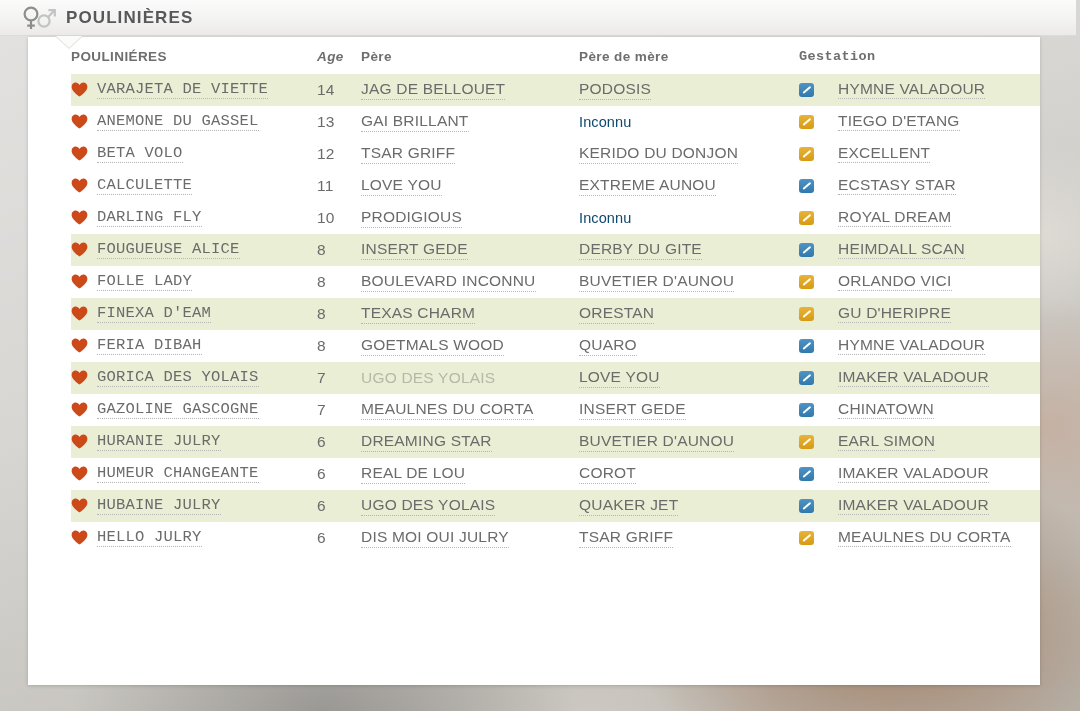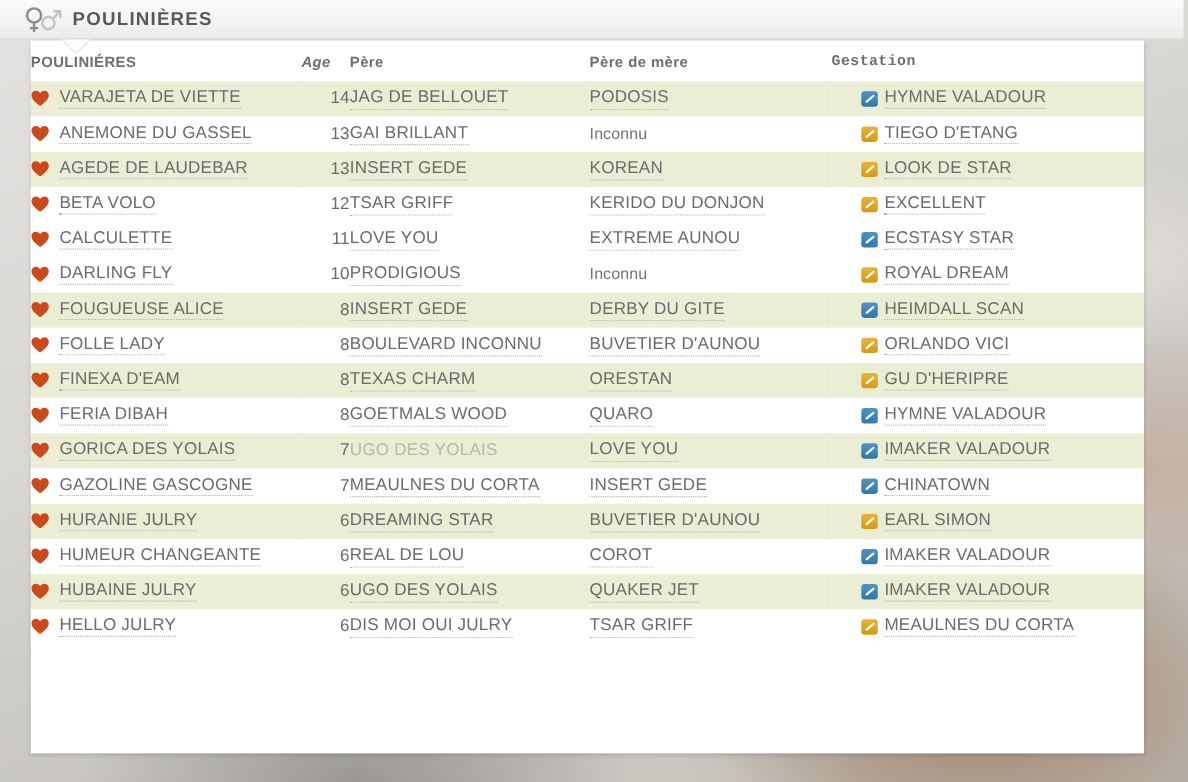--- a/index.html
+++ b/index.html
@@ -75,20 +75,21 @@
     z-index: 4;
   }
 
   
   .panel {
     position: absolute;
     left: 28px; top: 37px;
     width: 1012px; height: 648px;
     background: #ffffff;
     box-shadow: 0 1px 4px rgba(0,0,0,.14), 0 0 1px rgba(0,0,0,.10);
+    padding-left: 43px;
   }
 
   table.grid {
     width: 100%;
     border-collapse: collapse;
     table-layout: fixed;
   }
   table.grid th {
     text-align: left;
     font-size: 13.5px;
@@ -110,29 +111,29 @@
     color: #6b6b6b;
     padding: 0;
     height: 32px;
     vertical-align: middle;
     letter-spacing: .2px;
   }
   tr.row-alt td { background: #eaeed4; }
   tr.row-plain td { background: #ffffff; }
 
   td.c-name   { padding-left: 18px; }
-  td.c-age    { text-align: right; padding-right: 8px; font-size: 15.5px; }
+  td.c-age    { text-align: left; padding-right: 8px; font-size: 15.5px; }
   td.c-pere, td.c-pdm, td.c-gest { }
 
   
-  .namewrap { display: flex; align-items: center; gap: 9px; }
+  .namewrap { display: flex; align-items: center; gap: 9px; font-family: Liberation Mono, monospace; }
   .heart { flex: none; display: block; }
 
   
-  .gestwrap { display: flex; align-items: center; gap: 6px; margin-left: 27px; }
+  .gestwrap { display: flex; align-items: center; gap: 24px; }
   .gicon {
     flex: none;
     width: 15px; height: 14px;
     border-radius: 3px;
     position: relative;
     display: inline-block;
   }
   .gicon.blue   { background: linear-gradient(180deg,#4f93c2 0%, #2f79ae 100%); }
   .gicon.yellow { background: linear-gradient(180deg,#e6b43a 0%, #d79a12 100%); }
   .gicon::after {
@@ -147,21 +148,21 @@
 
   
   .lnk {
     text-decoration: none;
     color: #6b6b6b;
     border-bottom: 1px dotted #b4b4b0;
     padding-bottom: 1px;
     display: inline-block;
     line-height: 1.05;
   }
-  .plain-text { color: #737373; font-size: 14.5px; letter-spacing: .1px; }
+  .plain-text { color: #0c4a6e; font-size: 14.5px; letter-spacing: .1px; }
   .muted { color: #b6b8a8; border-bottom: none; }
 </style>
 </head>
 <body>
 
 <div class="bg"></div>
 <div class="bg-redspeck"></div>
 
 <div class="topbar">
   <span class="gender-icon">
@@ -224,39 +225,20 @@
           <td class="c-age">13</td>
           <td class="c-pere"><a href="#" class="lnk">GAI BRILLANT</a></td>
           <td class="c-pdm"><span class="plain-text">Inconnu</span></td>
           <td class="c-gest">
             <span class="gestwrap">
               <span class="gicon yellow"></span>
               <a href="#" class="lnk">TIEGO D'ETANG</a>
             </span>
           </td>
         </tr>
-        <tr class="row-alt">
-          <td class="c-name">
-            <span class="namewrap">
-              <svg class="heart" width="17" height="15" viewBox="0 0 17 15">
-                <path d="M8.5 14.4C8.5 14.4 0.6 9.4 0.6 4.9C0.6 2.3 2.4 0.6 4.6 0.6C6.3 0.6 7.7 1.6 8.5 3.0C9.3 1.6 10.7 0.6 12.4 0.6C14.6 0.6 16.4 2.3 16.4 4.9C16.4 9.4 8.5 14.4 8.5 14.4Z" fill="#cc4a19"></path>
-              </svg>
-              <a href="#" class="lnk">AGEDE DE LAUDEBAR</a>
-            </span>
-          </td>
-          <td class="c-age">13</td>
-          <td class="c-pere"><a href="#" class="lnk">INSERT GEDE</a></td>
-          <td class="c-pdm"><a href="#" class="lnk">KOREAN</a></td>
-          <td class="c-gest">
-            <span class="gestwrap">
-              <span class="gicon yellow"></span>
-              <a href="#" class="lnk">LOOK DE STAR</a>
-            </span>
-          </td>
-        </tr>
         <tr class="row-plain">
           <td class="c-name">
             <span class="namewrap">
               <svg class="heart" width="17" height="15" viewBox="0 0 17 15">
                 <path d="M8.5 14.4C8.5 14.4 0.6 9.4 0.6 4.9C0.6 2.3 2.4 0.6 4.6 0.6C6.3 0.6 7.7 1.6 8.5 3.0C9.3 1.6 10.7 0.6 12.4 0.6C14.6 0.6 16.4 2.3 16.4 4.9C16.4 9.4 8.5 14.4 8.5 14.4Z" fill="#cc4a19"></path>
               </svg>
               <a href="#" class="lnk">BETA VOLO</a>
             </span>
           </td>
           <td class="c-age">12</td>

